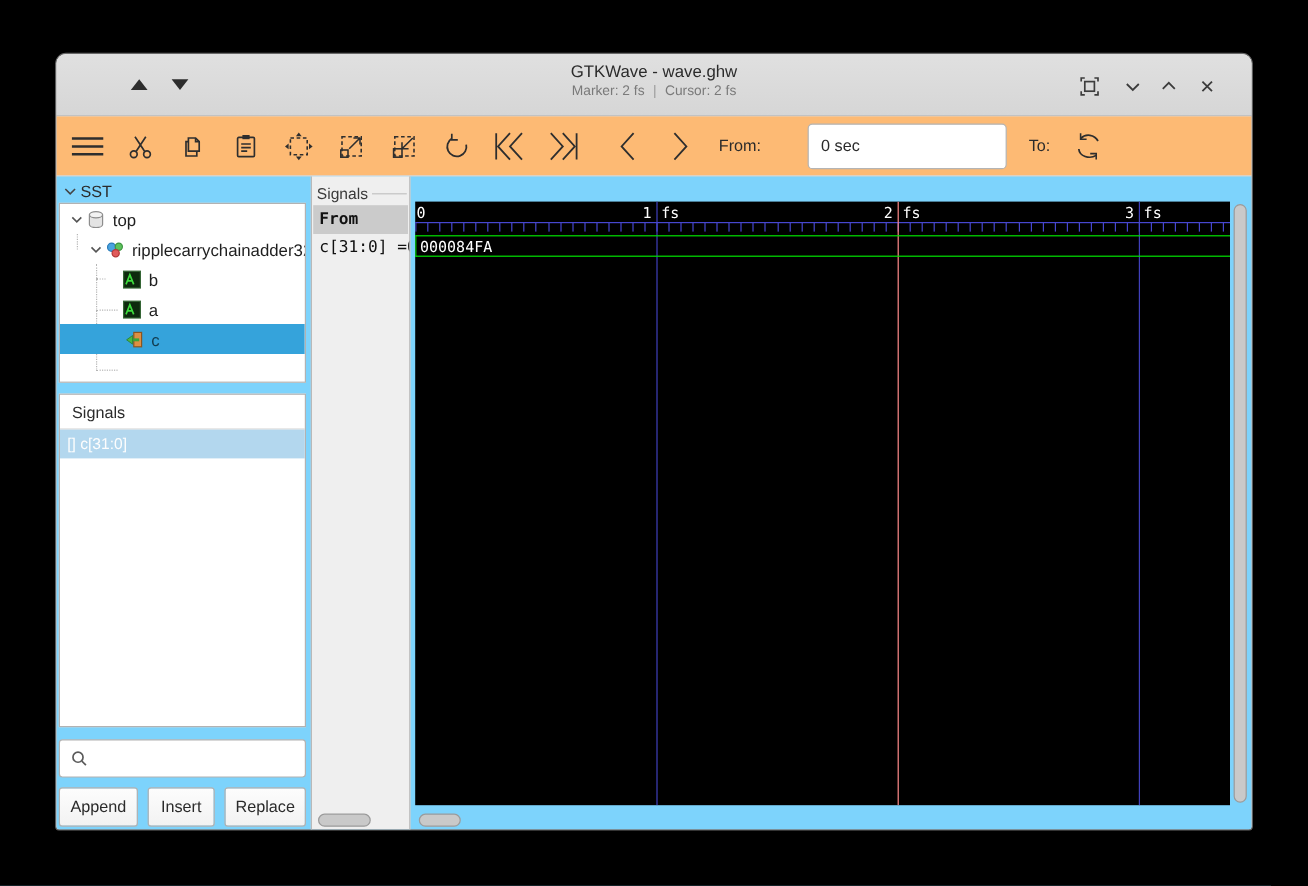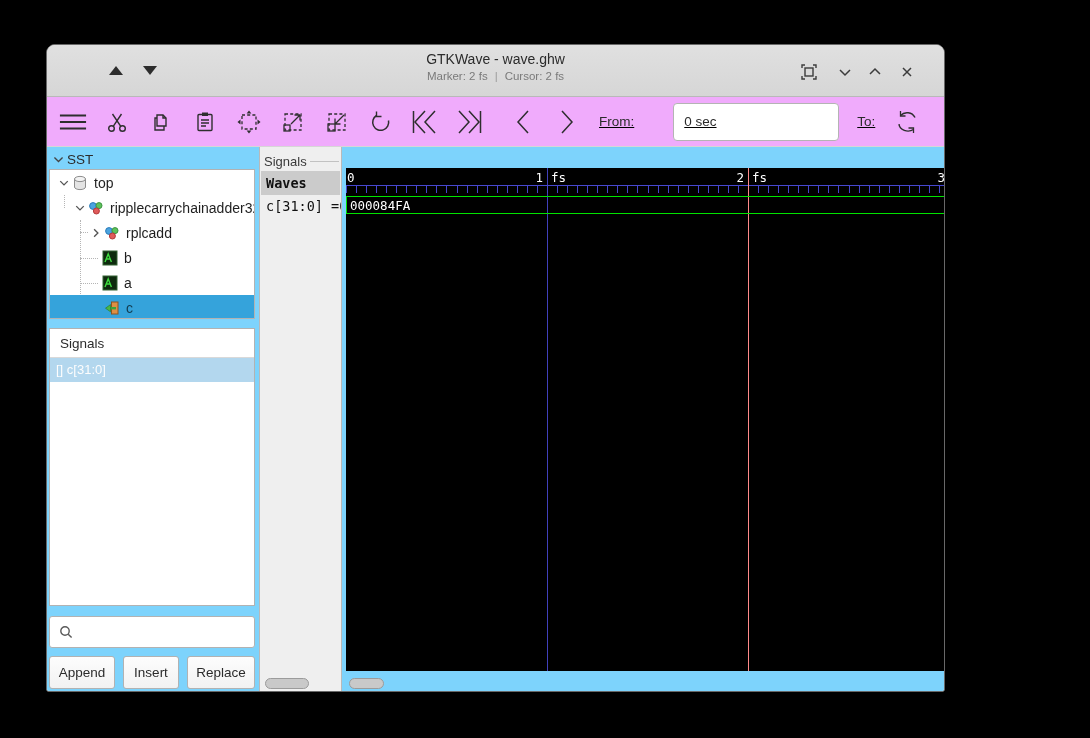--- a/index.html
+++ b/index.html
@@ -1,37 +1,37 @@
 <!DOCTYPE html>
 <html><head>
 <meta charset="utf-8">
 <style>
   * { margin:0; padding:0; box-sizing:border-box; }
   html,body { width:1090px; height:738px; background:#000; overflow:hidden;
               font-family:"Liberation Sans", sans-serif; }
-  .window { position:absolute; left:46px; top:44px; width:899px; height:648px;
+  .window { position:absolute; left:46px; top:44px; width:998px; height:648px;
             background:#f0f0f0; border-radius:9px 9px 3px 3px;
             border:1px solid #686868; overflow:hidden; }
 
   
   .titlebar { position:absolute; left:0; top:0; width:100%; height:52px;
               background:linear-gradient(#e0e0e0,#d6d6d6); border-bottom:1px solid #b9b9b9; }
   .tb-tri { position:absolute; top:21px; width:0; height:0; cursor:default; }
   .tri-up   { left:62px; border-left:7px solid transparent; border-right:7px solid transparent; border-bottom:9px solid #2d2d2d; }
   .tri-down { left:96px; border-left:7px solid transparent; border-right:7px solid transparent; border-top:9px solid #2d2d2d; }
   .tb-center { position:absolute; left:0; right:0; top:6px; text-align:center; }
   .tb-title { font-size:14px; color:#2b2b2b; }
   .tb-sub { font-size:11.5px; color:#7a7a7a; margin-top:3px; }
   .tb-sub .sep { margin:0 7px; color:#9a9a9a; }
   .tb-btn { position:absolute; top:14px; width:26px; height:26px; display:flex; align-items:center; justify-content:center; }
 
   
   .toolbar { position:absolute; left:0; top:52px; width:100%; height:50px;
-             background:#f0abfc; border-bottom:1px solid #d6d6d6;
-             display:flex; align-items:center;text-decoration:underline; }
+             background:#fdba74; border-bottom:1px solid #d6d6d6;
+             display:flex; align-items:center; }
   .tool { width:28px; height:28px; margin-left:16px; display:flex; align-items:center; justify-content:center; flex:0 0 auto; }
   .tool:first-child { margin-left:12px; }
   .tb-label { font-size:13.5px; color:#2b2b2b; margin-left:18px; flex:0 0 auto; }
   .tb-input { height:38px; border:1px solid #b4b4b4; border-radius:4px; background:#fff;
               font-size:13.5px; color:#2b2b2b; padding-left:10px; margin-left:8px;
               font-family:"Liberation Sans",sans-serif; }
   .inp-from { width:166px;margin-left:39px; } .inp-to { width:164px; }
 
   
   .content { position:absolute; left:0; top:102px; width:100%; height:546px; background:#7dd3fc; }
@@ -258,35 +258,20 @@
         <span class="ticon">
           <svg width="16" height="16" viewBox="0 0 16 16">
             <circle cx="5" cy="6" r="3.4" fill="#4aa3e0" stroke="#2c7cb8"></circle>
             <circle cx="11" cy="5.6" r="3" fill="#5cc25c" stroke="#3d9440"></circle>
             <circle cx="8.4" cy="11" r="3" fill="#e05b5b" stroke="#b33a3a"></circle>
           </svg>
         </span>
         <span>ripplecarrychainadder32</span>
       </div>
 
-      <div class="trow" style="padding-left:38px;">
-        <span class="texp">
-          <svg width="12" height="12" viewBox="0 0 16 16" fill="none" stroke="#555" stroke-width="1.8">
-              <path d="M5.5 3 L10.5 8 L5.5 13"></path>
-            </svg>
-        </span>
-        <span class="ticon">
-          <svg width="16" height="16" viewBox="0 0 16 16">
-            <circle cx="5" cy="6" r="3.4" fill="#4aa3e0" stroke="#2c7cb8"></circle>
-            <circle cx="11" cy="5.6" r="3" fill="#5cc25c" stroke="#3d9440"></circle>
-            <circle cx="8.4" cy="11" r="3" fill="#e05b5b" stroke="#b33a3a"></circle>
-          </svg>
-        </span>
-        <span>rplcadd</span>
-      </div>
 
       <div class="trow" style="padding-left:52px;">
         <span class="ticon">
           <svg width="16" height="16" viewBox="0 0 16 16">
             <rect x="1" y="1" width="14" height="14" fill="#0e2a0e" stroke="#356535"></rect>
             <path d="M3 12 L6.2 4 L9.4 12 M4.3 9 H8.3" fill="none" stroke="#3fdc3f" stroke-width="1.4"></path>
           </svg>
         </span>
         <span>b</span>
       </div>
@@ -328,21 +313,21 @@
       <div class="gbtn btn-append">Append</div>
       <div class="gbtn btn-insert">Insert</div>
       <div class="gbtn btn-replace">Replace</div>
     </div>
 
     <div class="midcol">
       <div class="frame-label mid-frame-label">
         <span>Signals</span>
           <span class="line"></span>
       </div>
-      <div class="time-header mono">Waves</div>
+      <div class="time-header mono">From</div>
       <div class="sigval-row mono">c[31:0] =000084FA</div>
       <div class="scroll-pill mid-hscroll"></div>
     </div>
 
     <div class="wavecol">
       <div class="wave-canvas" style="background: rgb(0, 0, 0);">
           <div class="wc-abs" style="left: 201px; top: 0px; bottom: 0px; width: 1px; background: rgb(64, 64, 187);"></div>
           <div class="wc-abs" style="left: 603px; top: 0px; bottom: 0px; width: 1px; background: rgb(64, 64, 187);"></div>
           <div class="wc-abs" style="left: 0px; right: 0px; top: 17px; height: 1px; background: rgb(71, 71, 207);"></div>
           <div class="wc-abs" style="left: 0px; top: 17px; width: 1px; height: 8px; background: rgb(71, 71, 207);"></div>

